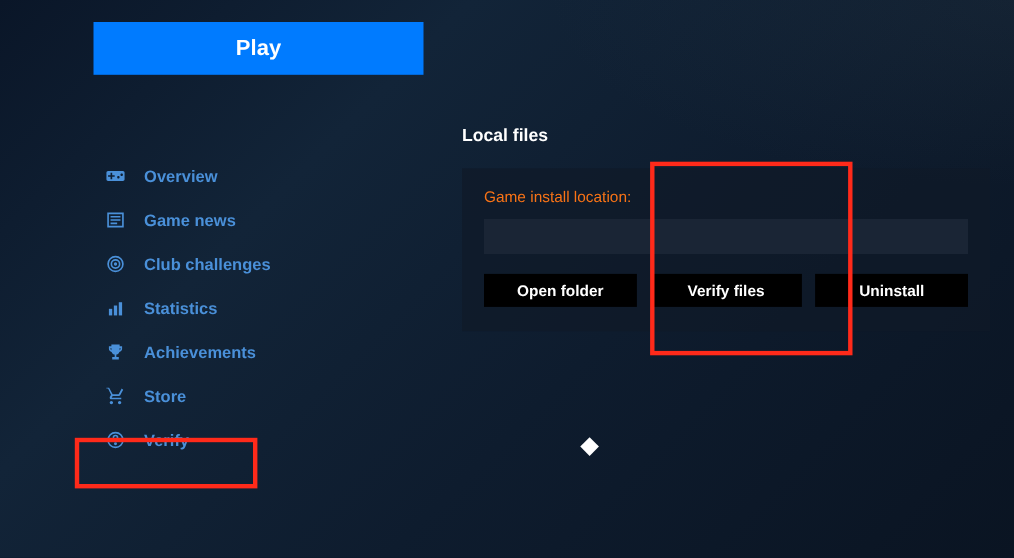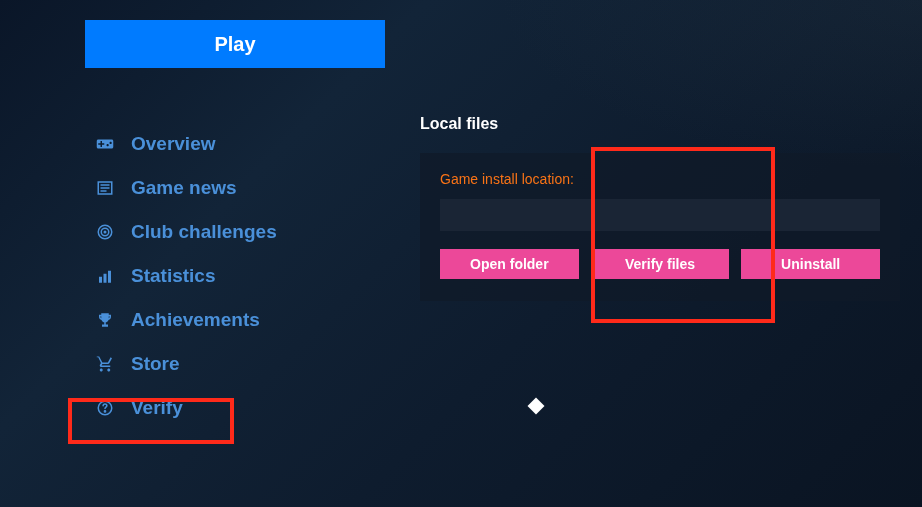--- a/index.html
+++ b/index.html
@@ -42,31 +42,31 @@
     }
     .play-button {
       background: #007bff;
       color: #fff;
       border: none;
       width: 300px;
       height: 48px;
       font-size: 20px;
       font-weight: bold;
       cursor: pointer;
-      margin-bottom: 55px;
+      margin-bottom: 73px;
       display: flex;
       align-items: center;
       justify-content: center;
     }
     .nav-item {
       display: flex;
       align-items: center;
       padding: 10px 8px;
       color: #4a90d9;
-      font-size: 19px;
+      font-size: 15px;
       font-weight: 600;
       cursor: pointer;
       margin-bottom: 2px;
     }
     .nav-item.active {
       color: #fff;
     }
     .nav-item .icon {
       width: 24px;
       height: 18px;
@@ -107,21 +107,21 @@
       width: 100%;
       margin-bottom: 18px;
       color: #ccc;
       padding: 0 8px;
     }
     .button-row {
       display: flex;
       gap: 12px;
     }
     .btn {
-      background: #ec4899;
+      background: #000000;
       color: #fff;
       border: none;
       height: 30px;
       font-size: 14px;
       font-weight: 600;
       cursor: pointer;
       flex: 1;
       padding: 0 18px;
       white-space: nowrap;
     }

